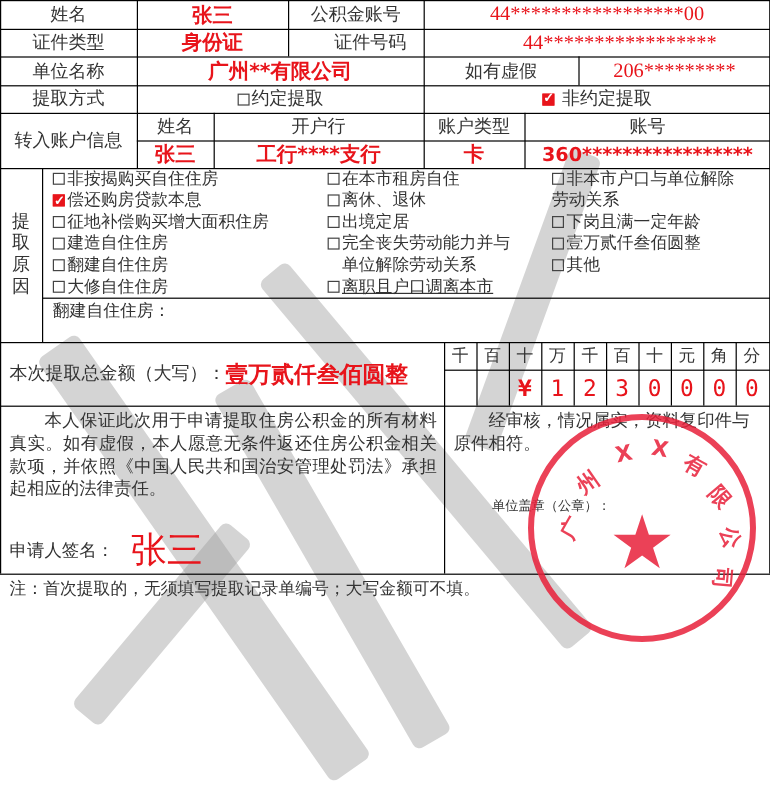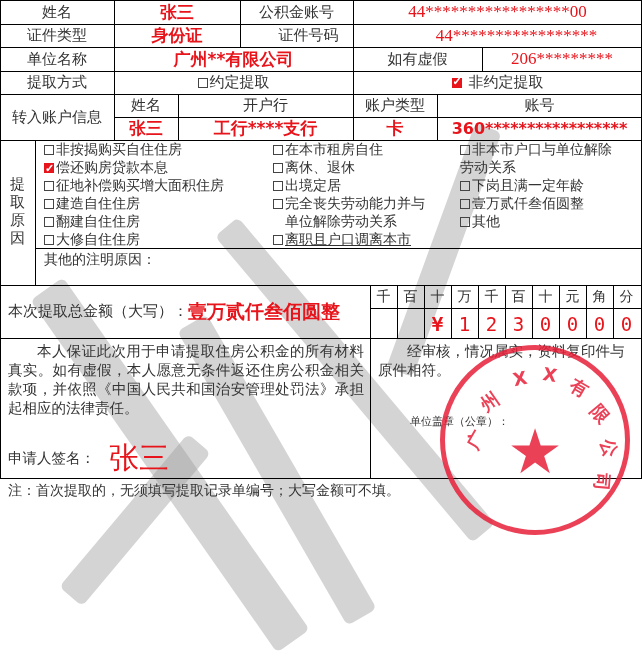--- a/index.html
+++ b/index.html
@@ -123,21 +123,21 @@
 <div class="reason" style="left:273px;top:194px;"><span class="cb"></span><span>完全丧失劳动能力并与</span></div>
 <div class="reason" style="left:285px;top:212px;">单位解除劳动关系</div>
 <div class="reason" style="left:273px;top:230px;text-decoration:underline;"><span class="cb"></span><span>离职且户口调离本市</span></div>
 
 <div class="reason" style="left:460px;top:140px;"><span class="cb"></span><span>非本市户口与单位解除</span></div>
 <div class="reason" style="left:460px;top:158px;">劳动关系</div>
 <div class="reason" style="left:460px;top:176px;"><span class="cb"></span><span>下岗且满一定年龄</span></div>
 <div class="reason" style="left:460px;top:194px;"><span class="cb"></span><span>壹万贰仟叁佰圆整</span></div>
 <div class="reason" style="left:460px;top:212px;"><span class="cb"></span><span>其他</span></div>
 
-<div class="reason" style="left:44px;top:250px;">其他的注明原因：</div>
+<div class="reason" style="left:44px;top:250px;">翻建自住住房：</div>
 <div class="abs" style="left:180px;top:250px;width:455px;height:32px;"></div>
 
 <div class="abs" style="left:8px;top:285px;height:53px;display:flex;align-items:center;font-size:15px;color:#333;white-space:nowrap;">
   <span>本次提取总金额（大写）：</span>
   <span class="red" style="font-size:19px;">壹万贰仟叁佰圆整</span>
 </div>
 
 <div class="unit" style="left:370px;">千</div>
 <div class="unit" style="left:397px;">百</div>
 <div class="unit" style="left:424px;">十</div>

